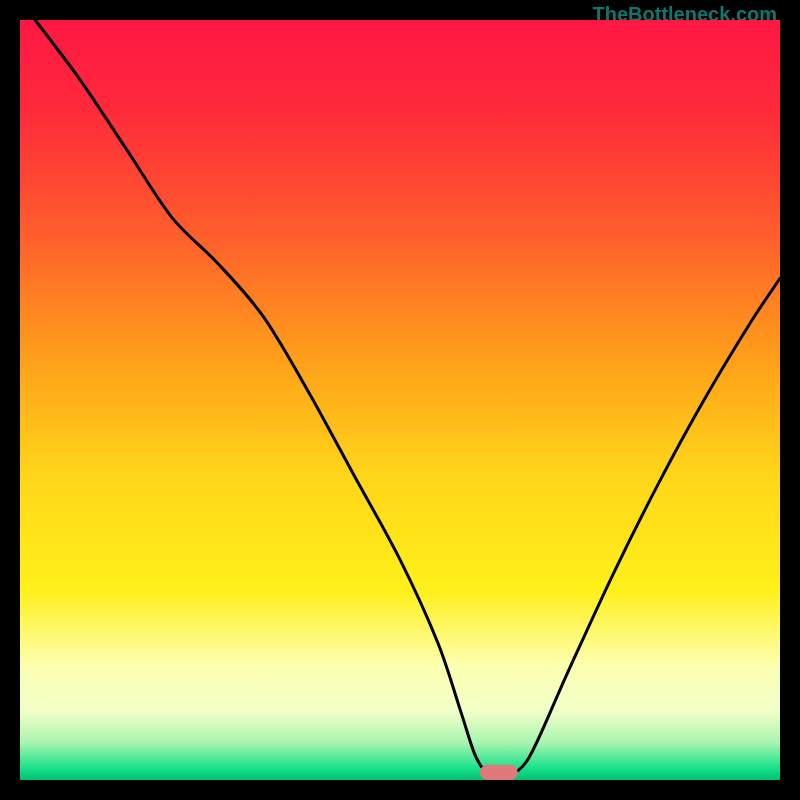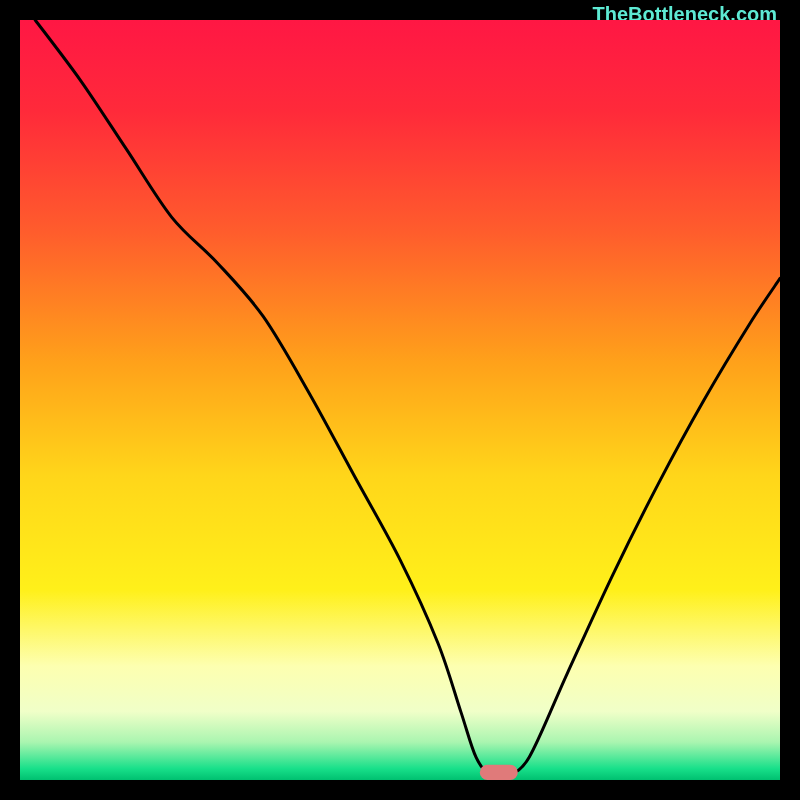--- a/index.html
+++ b/index.html
@@ -21,21 +21,21 @@
     top: 20px;
     width: 760px;
     height: 760px;
   }
   #watermark {
     position: absolute;
     top: 3px;
     right: 23px;
     font-size: 20px;
     font-weight: bold;
-    color: #5eead4;
+    color: #0f766e;
     letter-spacing: 0px;
   }
 </style>
 </head>
 <body>
 
 <div id="container">
   <div id="watermark">TheBottleneck.com</div>
   <svg id="plot" viewBox="0 0 760 760">
       <defs>

